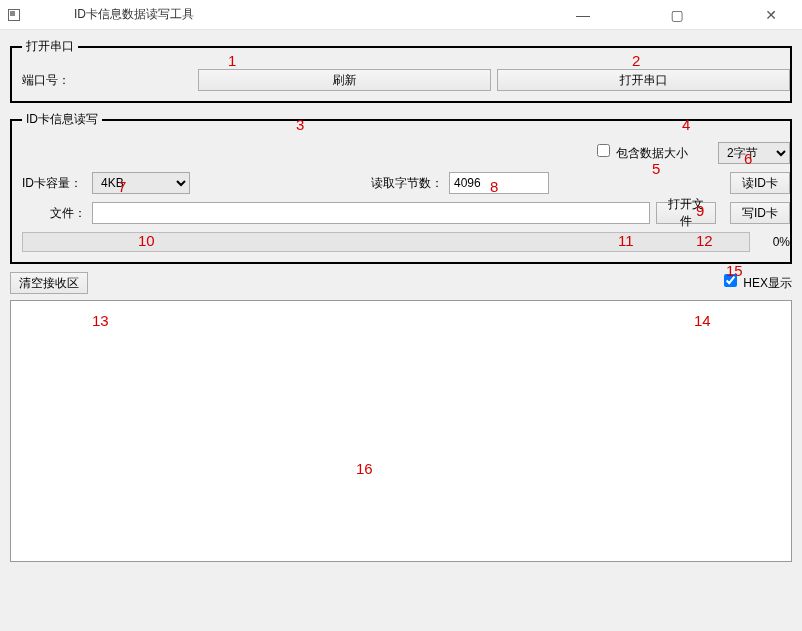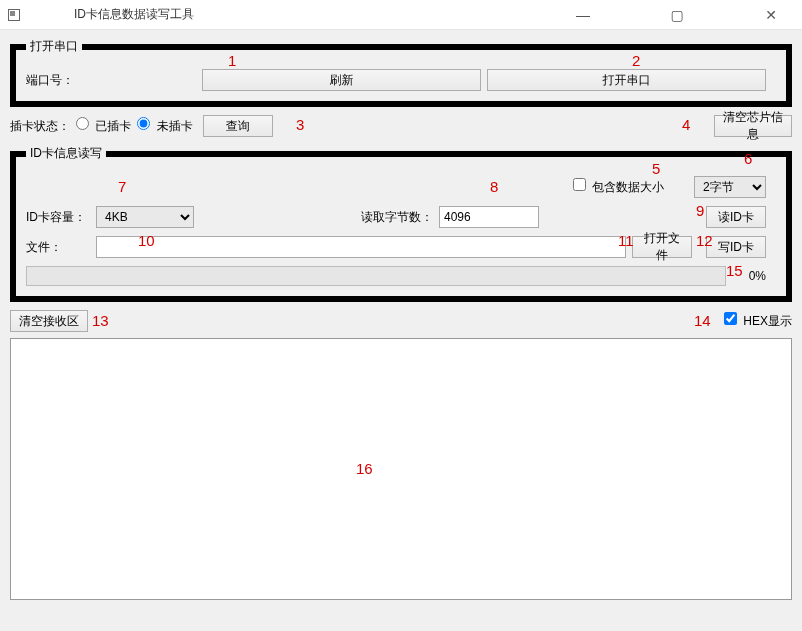--- a/index.html
+++ b/index.html
@@ -6,21 +6,21 @@
 body { font-family: "Microsoft YaHei", "SimSun", sans-serif; font-size: 12px; background: #f0f0f0; color: #000; width: 802px; height: 631px; overflow: hidden; }
 .titlebar { height: 30px; background: #fff; border-bottom: 1px solid #e5e5e5; display: flex; align-items: center; padding: 0 8px; gap: 48px; }
 .titlebar .icon-sq { width: 12px; height: 12px; border: 1px solid #666; margin-right: 6px; position: relative; }
 .titlebar .icon-sq::after { content: ""; position: absolute; left: 1px; top: 1px; right: 4px; bottom: 4px; background: #888; }
 .titlebar .title-text { flex: 0 0 auto; color: #333; }
 .titlebar .spacer { flex: 1; }
 .win-btn { width: 46px; height: 30px; display: flex; align-items: center; justify-content: center; color: #555; font-size: 14px; cursor: default; }
 
 .client { position: relative; padding: 8px 10px; height: calc(631px - 30px); background: #f0f0f0; }
 
-fieldset { border: 6px solid #000000; position: relative; margin-bottom: 8px; padding: 14px 20px 10px 10px; }
+fieldset { border: 2px solid #000000; position: relative; margin-bottom: 8px; padding: 14px 0 10px 10px; }
 fieldset legend { font-size: 12px; padding: 0 4px; background: #f0f0f0; color: #000; }
 
 .row { display: flex; align-items: center; gap: 6px; }
 
 .btn { background: linear-gradient(#f5f5f5,#e9e9e9); border: 1px solid #adadad; height: 22px; display: inline-flex; align-items: center; justify-content: center; font-size: 12px; cursor: pointer; padding: 0 8px; }
 .btn.wide { flex: 1; }
 
 select, input[type="text"] { height: 22px; border: 1px solid #a9a9a9; background: #fff; font-size: 12px; padding: 0 4px; }
 select { background: #e9e9e9; }
 input[type="radio"], input[type="checkbox"] { margin: 0 3px 0 0; }
@@ -62,32 +62,20 @@
       <span class="label" style="width:170px;">端口号：</span>
       <button class="btn wide">
           <span>刷新</span>
         </button>
       <button class="btn wide">
           <span>打开串口</span>
         </button>
     </div>
   </fieldset>
 
-  <div class="row" style="margin-bottom:8px; position:relative;">
-    <span class="label">插卡状态：</span>
-    <label><input type="radio" name="ins" style=""> <span>已插卡</span></label>
-    <label><input type="radio" name="ins" checked="" style=""> <span>未插卡</span></label>
-    <button class="btn" style="width:70px; margin-left:4px;">
-        <span>查询</span>
-      </button>
-    <span style="flex:1;"></span>
-    <button class="btn" style="width:78px;">
-        <span>清空芯片信息</span>
-      </button>
-  </div>
 
   <fieldset>
     <legend>ID卡信息读写</legend>
 
     <div class="row" style="justify-content:flex-end; margin-bottom:8px;">
       <label><input type="checkbox" style=""> <span>包含数据大小</span></label>
       <span style="width:18px;"></span>
       <select style="width:72px;">
         <option>2字节</option>
       </select>
@@ -101,21 +89,21 @@
       <span style="flex:1;"></span>
       <span class="label">读取字节数：</span>
       <input type="text" style="width: 100px;" value="4096">
       <span style="flex:1;"></span>
       <button class="btn" style="width:60px;">
           <span>读ID卡</span>
         </button>
     </div>
 
     <div class="row" style="margin-bottom:8px;">
-      <span class="label" style="width:64px;">文件：</span>
+      <span class="label" style="width:64px;text-align:right;">文件：</span>
       <input type="text" style="flex: 1 1 0%;" value="">
       <button class="btn" style="width:60px;">
           <span>打开文件</span>
         </button>
       <button class="btn" style="width:60px;margin-left:8px;">
           <span>写ID卡</span>
         </button>
     </div>
 
     <div class="row">

